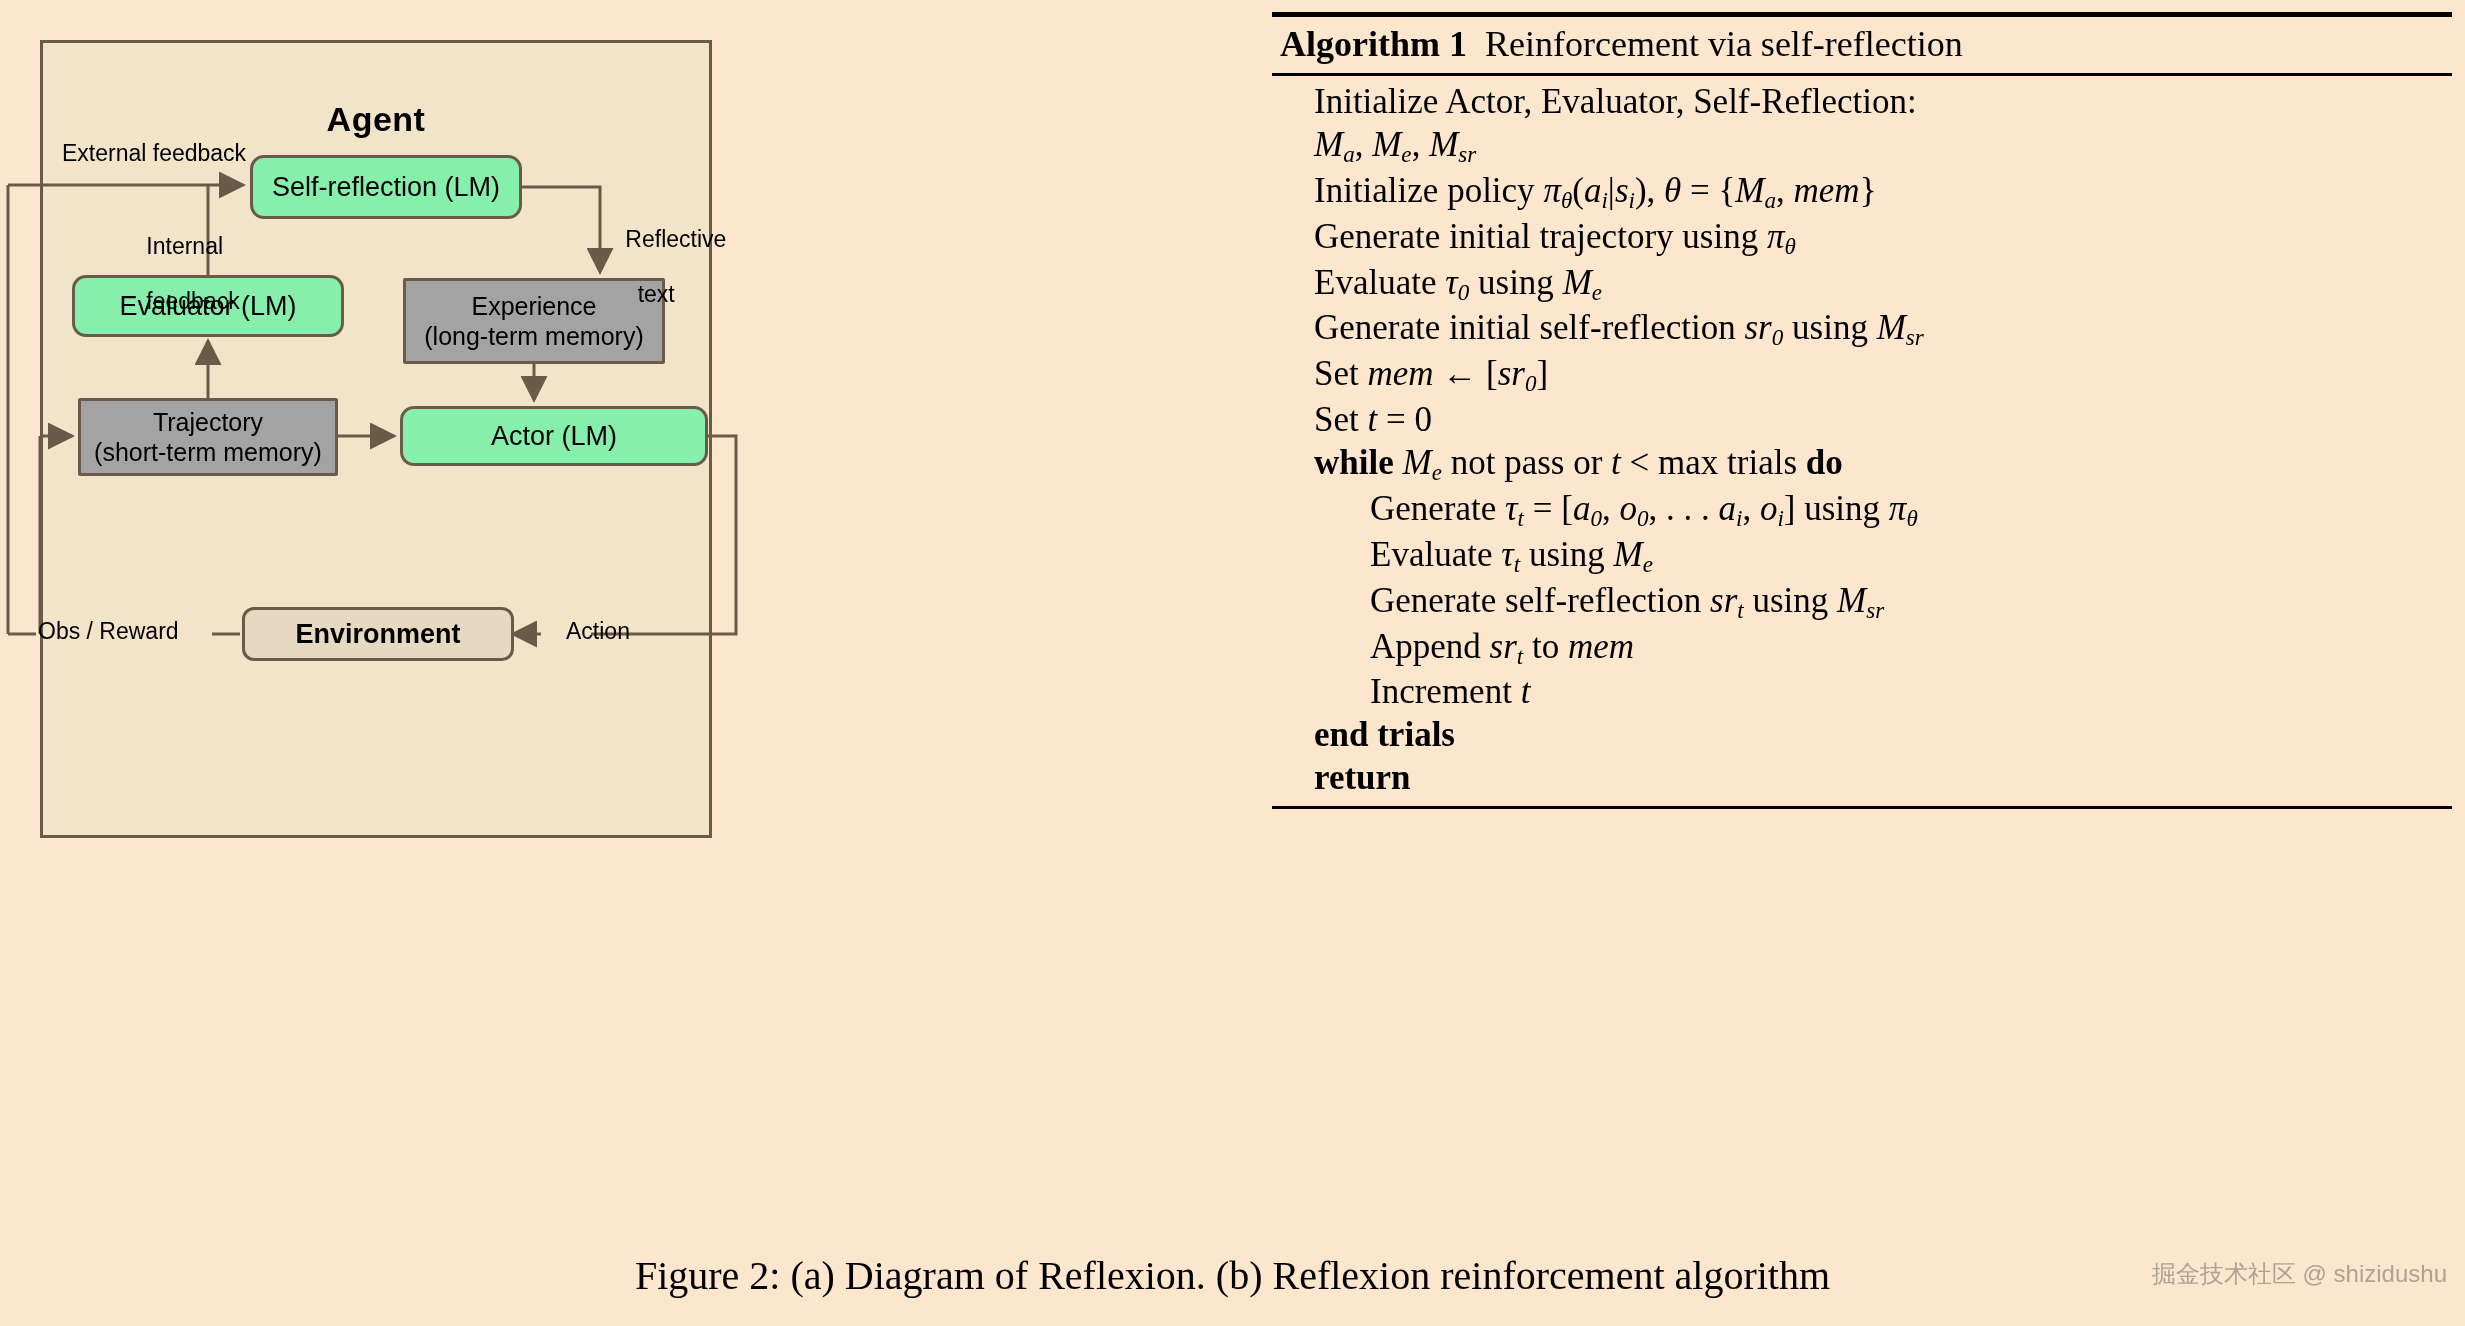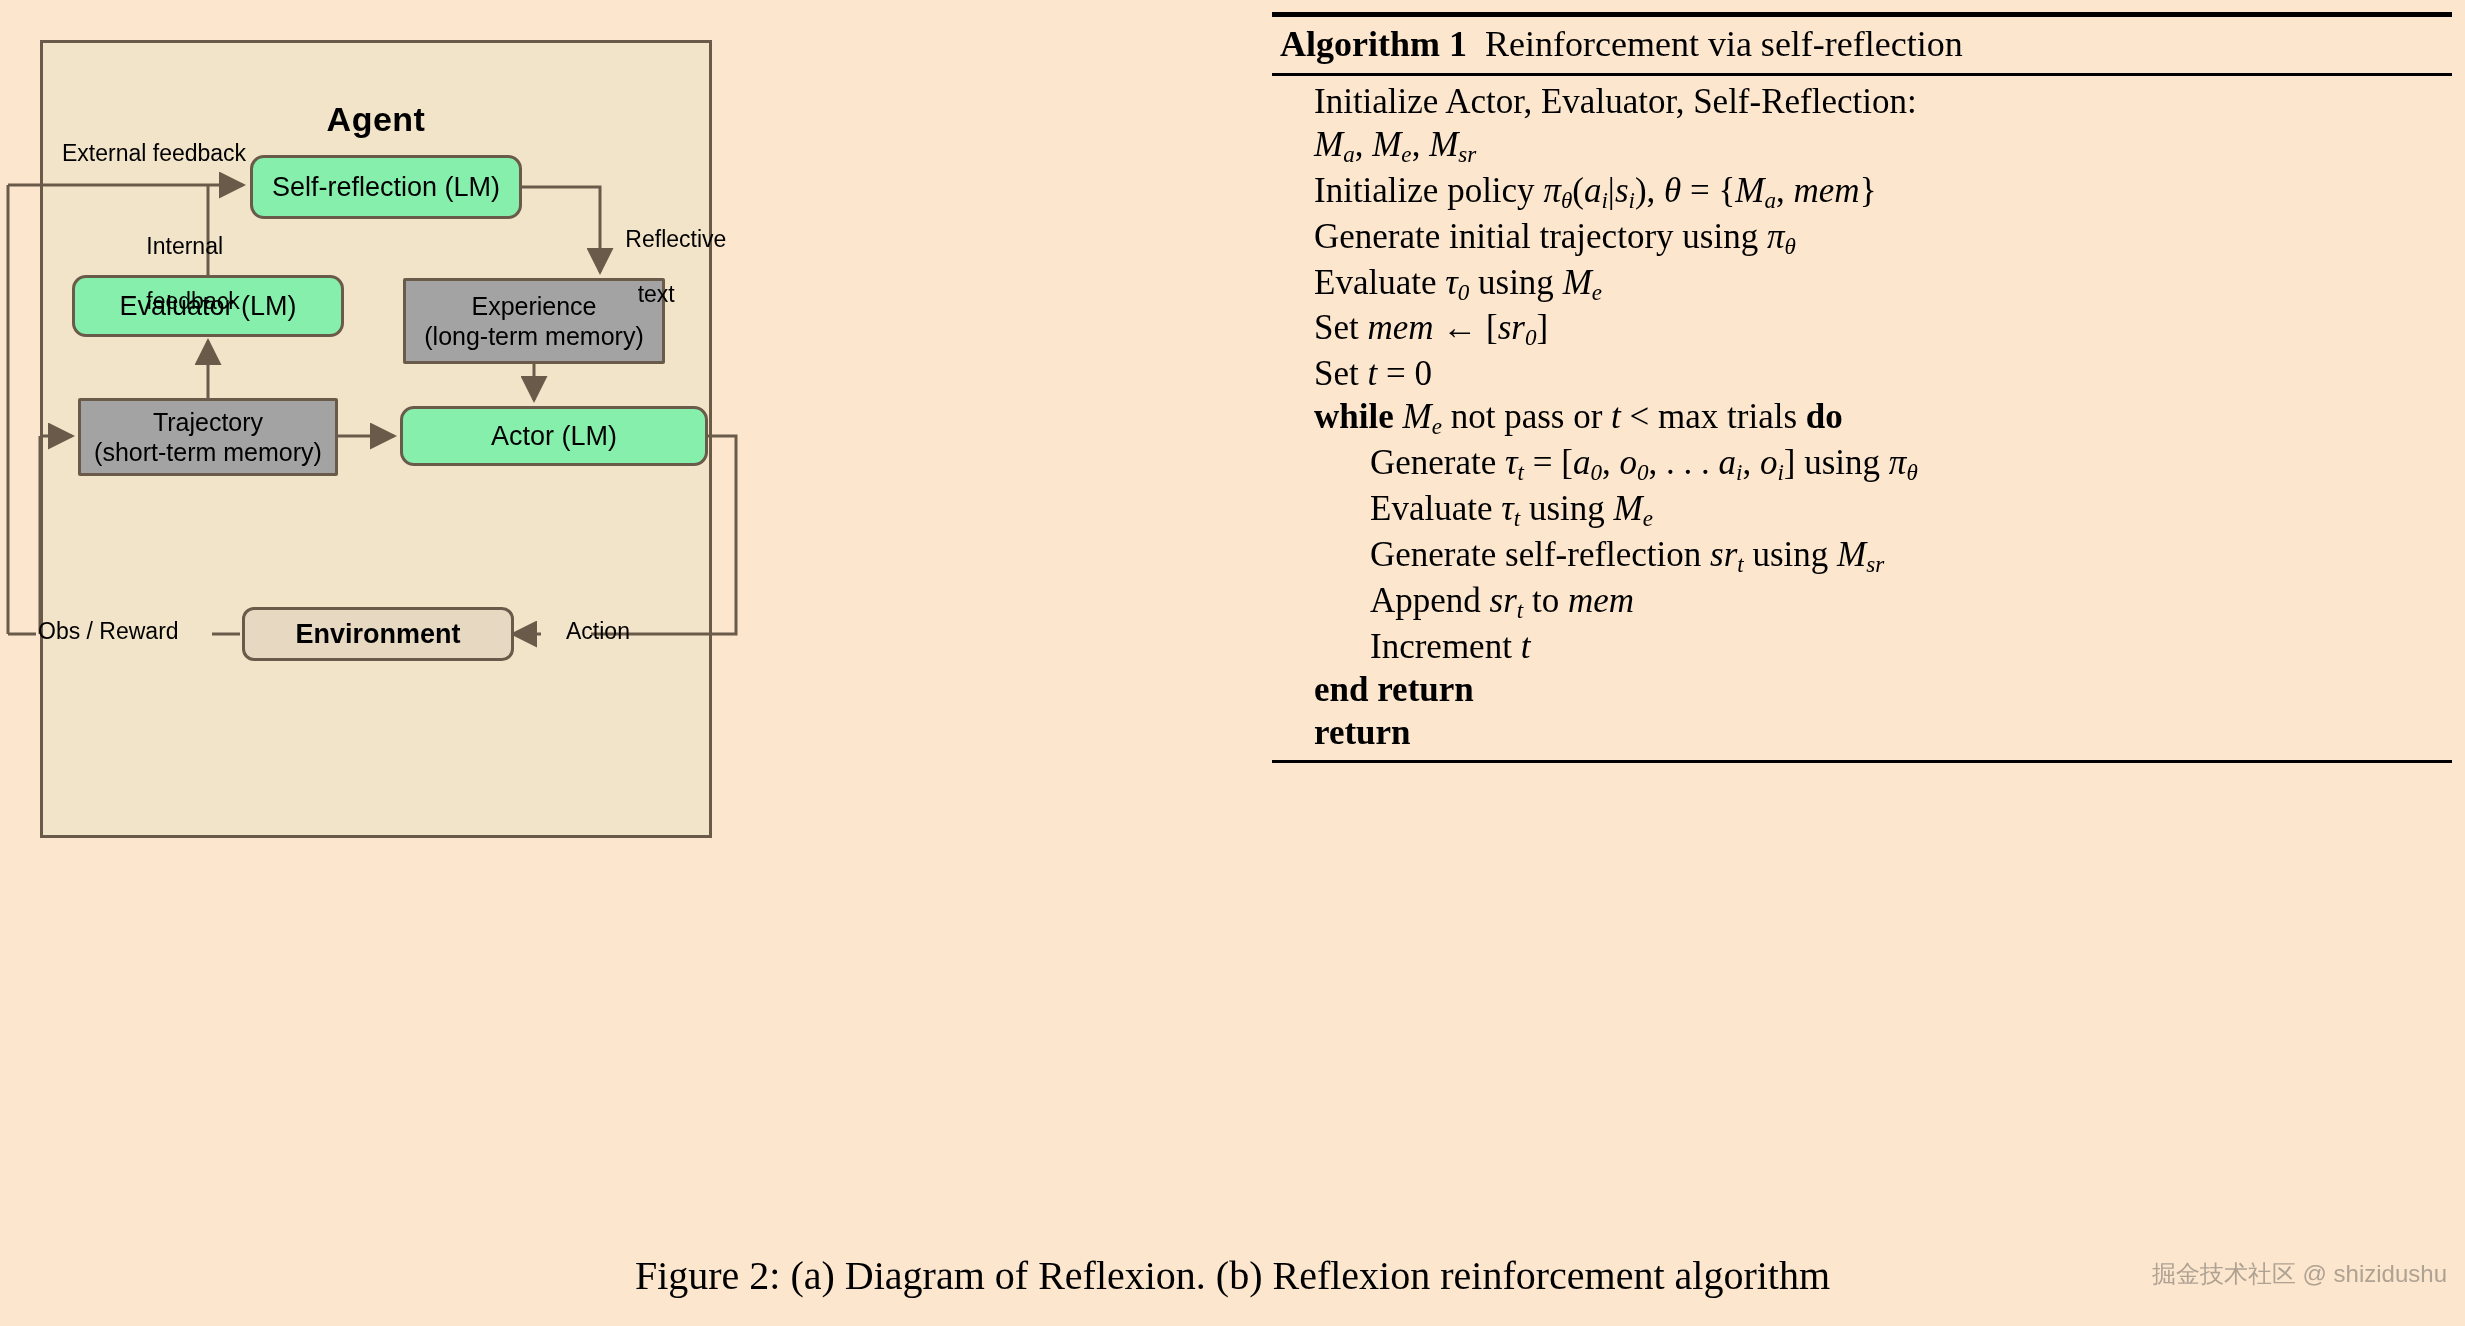--- a/index.html
+++ b/index.html
@@ -180,29 +180,30 @@
     </div>
 
     <div class="rule-mid"></div>
 
     <div class="algo-body">
       <div class="ln">Initialize Actor, Evaluator, Self-Reflection:</div>
       <div class="ln"><i class="m">M<span class="sub">a</span></i>, <i class="m">M<span class="sub">e</span></i>, <i class="m">M<span class="sub">sr</span></i></div>
       <div class="ln">Initialize policy <i class="m">π<span class="sub">θ</span></i>(<i class="m">a<span class="sub">i</span></i>|<i class="m">s<span class="sub">i</span></i>), <i class="m">θ</i> = {<i class="m">M<span class="sub">a</span></i>, <i class="m">mem</i>}</div>
       <div class="ln">Generate initial trajectory using <i class="m">π<span class="sub">θ</span></i></div>
       <div class="ln">Evaluate <i class="m">τ<span class="sub">0</span></i> using <i class="m">M<span class="sub">e</span></i></div>
+      <div class="ln">Generate initial self-reflection <i class="m">sr<span class="sub">0</span></i> using <i class="m">M<span class="sub">sr</span></i></div>
       <div class="ln">Set <i class="m">mem</i> ← [<i class="m">sr<span class="sub">0</span></i>]</div>
       <div class="ln">Set <i class="m">t</i> = 0</div>
       <div class="ln"><span class="kw">while</span> <i class="m">M<span class="sub">e</span></i> not pass or <i class="m">t</i> &lt; max trials <span class="kw">do</span></div>
       <div class="ln ind">Generate <i class="m">τ<span class="sub">t</span></i> = [<i class="m">a<span class="sub">0</span></i>, <i class="m">o<span class="sub">0</span></i>, . . . <i class="m">a<span class="sub">i</span></i>, <i class="m">o<span class="sub">i</span></i>] using <i class="m">π<span class="sub">θ</span></i></div>
       <div class="ln ind">Evaluate <i class="m">τ<span class="sub">t</span></i> using <i class="m">M<span class="sub">e</span></i></div>
       <div class="ln ind">Generate self-reflection <i class="m">sr<span class="sub">t</span></i> using <i class="m">M<span class="sub">sr</span></i></div>
       <div class="ln ind">Append <i class="m">sr<span class="sub">t</span></i> to <i class="m">mem</i></div>
       <div class="ln ind">Increment <i class="m">t</i></div>
-      <div class="ln"><span class="kw">end return</span></div>
+      <div class="ln"><span class="kw">end trials</span></div>
       <div class="ln"><span class="kw">return</span></div>
     </div>
 
     <div class="rule-bot"></div>
   </div>
 
   <div class="caption">Figure 2: (a) Diagram of Reflexion. (b) Reflexion reinforcement algorithm</div>
 
   <div class="watermark">掘金技术社区 @ shizidushu</div>
 

